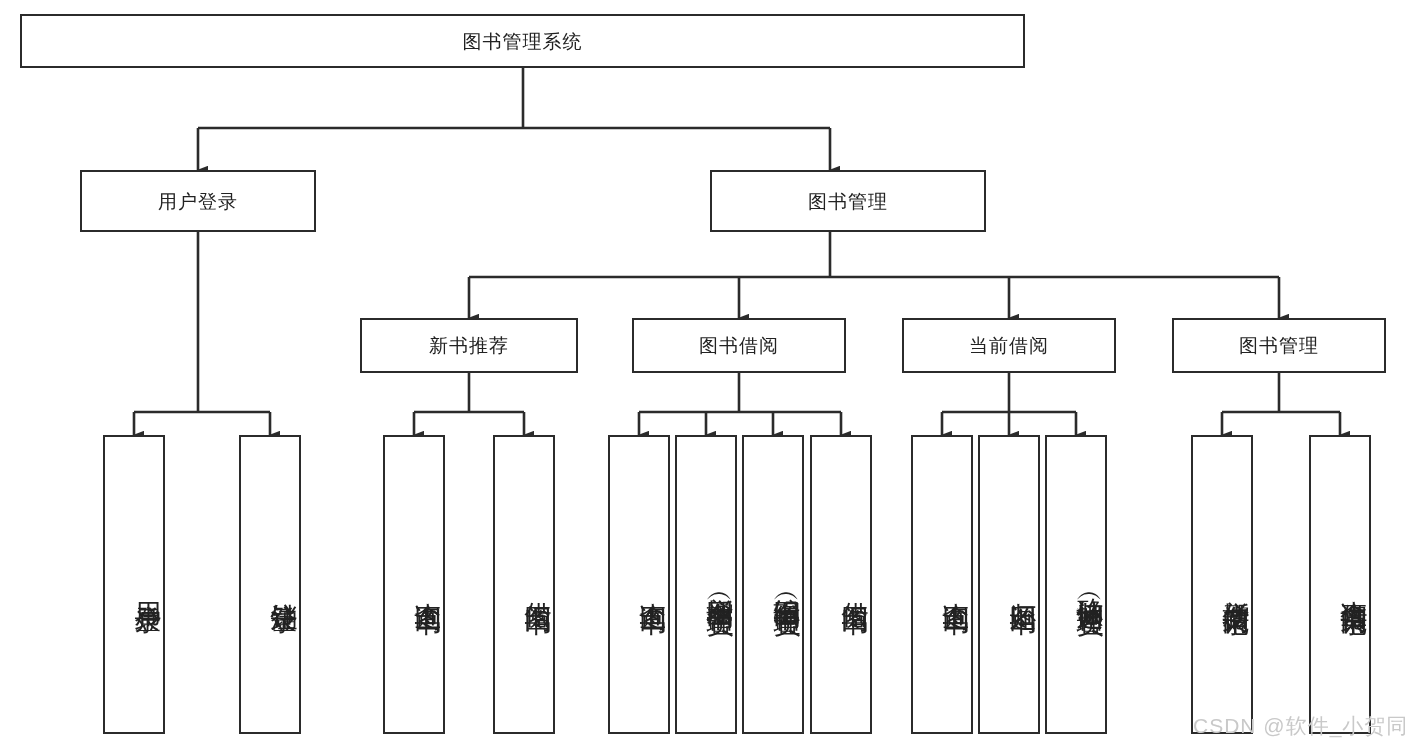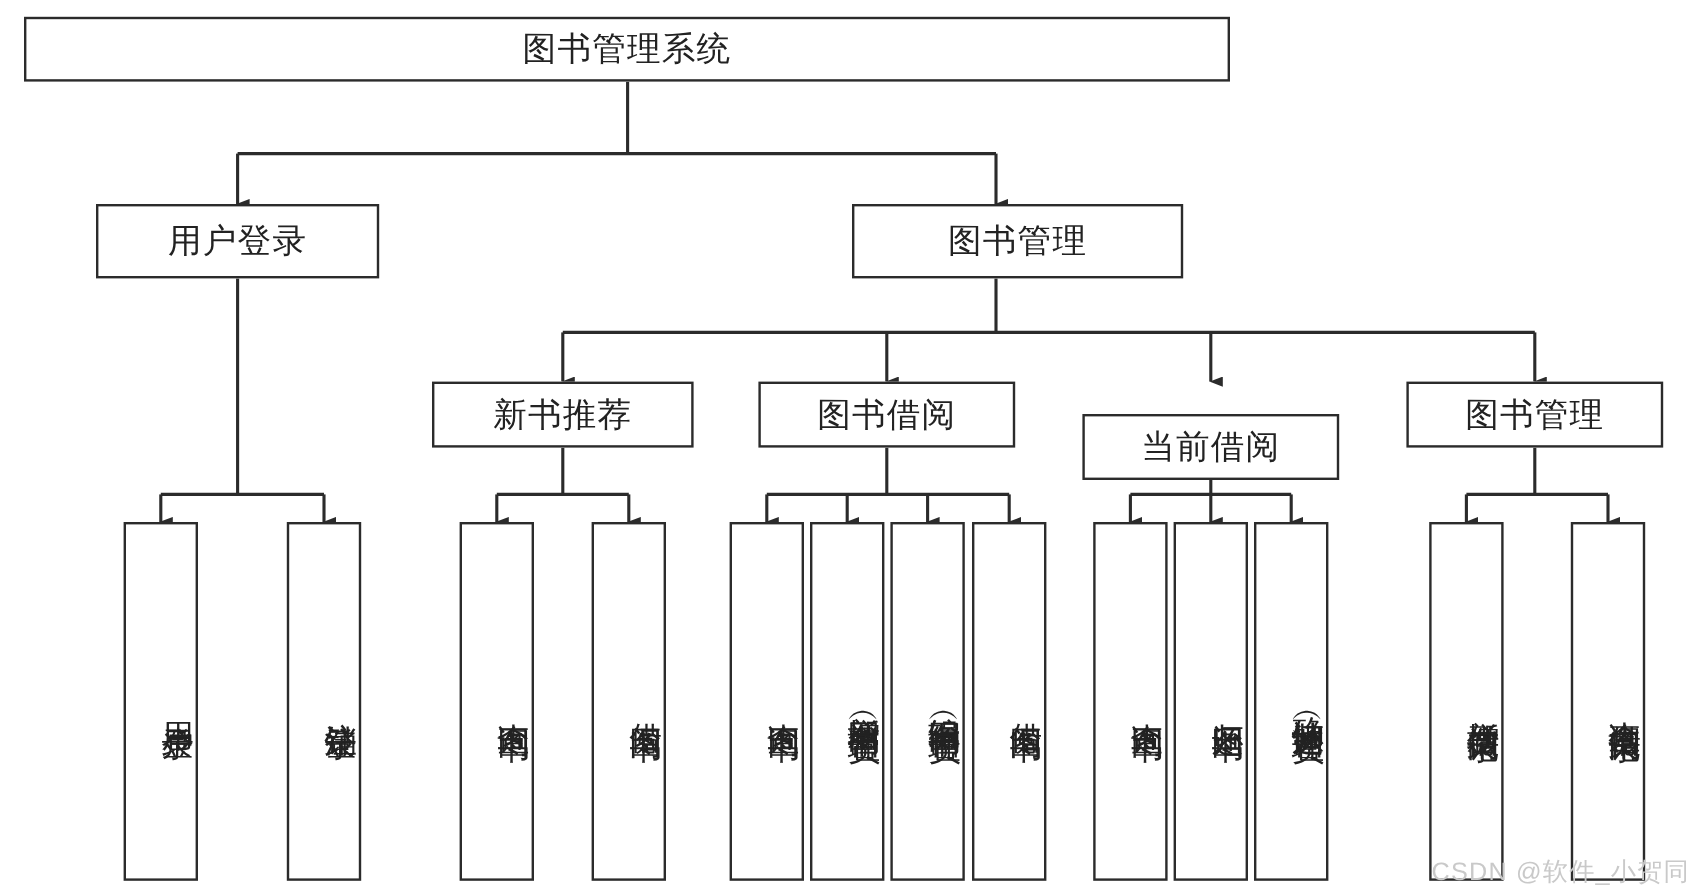--- a/index.html
+++ b/index.html
@@ -12,21 +12,21 @@
 
   .node{
     position:absolute;
     box-sizing:border-box;
     border:2.5px solid #2b2b2b;
     background:#ffffff;
     display:flex;align-items:center;justify-content:center;
     color:#222;
   }
   .node.h{
-    font-size:28px;
+    font-size:19px;
     letter-spacing:1px;
     line-height:1;
   }
   .node.leaf{
     writing-mode:vertical-rl;
     text-orientation:upright;
     font-size:27px;
     line-height:1.18;
     letter-spacing:2px;
     padding:10px 0;
@@ -107,21 +107,21 @@
   <div class="node h" style="left:20px;top:14px;width:1005px;height:54px;">图书管理系统</div>
 
   <div class="node h" style="left:80px;top:170px;width:236px;height:62px;">用户登录</div>
 
   <div class="node h" style="left:710px;top:170px;width:276px;height:62px;">图书管理</div>
 
   <div class="node h" style="left:360px;top:318px;width:218px;height:55px;text-align:center;">新书推荐</div>
 
   <div class="node h" style="left:632px;top:318px;width:214px;height:55px;">图书借阅</div>
 
-  <div class="node h" style="left:902px;top:318px;width:214px;height:55px;margin-top:27px;">当前借阅</div>
+  <div class="node h" style="left:902px;top:318px;width:214px;height:55px;">当前借阅</div>
 
   <div class="node h" style="left:1172px;top:318px;width:214px;height:55px;">图书管理</div>
 
   <div class="node leaf" style="left:103px;top:435px;width:62px;height:299px;">
     <span class="vtxt">用户登录</span>
   </div>
   <div class="node leaf" style="left:239px;top:435px;width:62px;height:299px;">
     <span class="vtxt">注销登录</span>
   </div>
 

